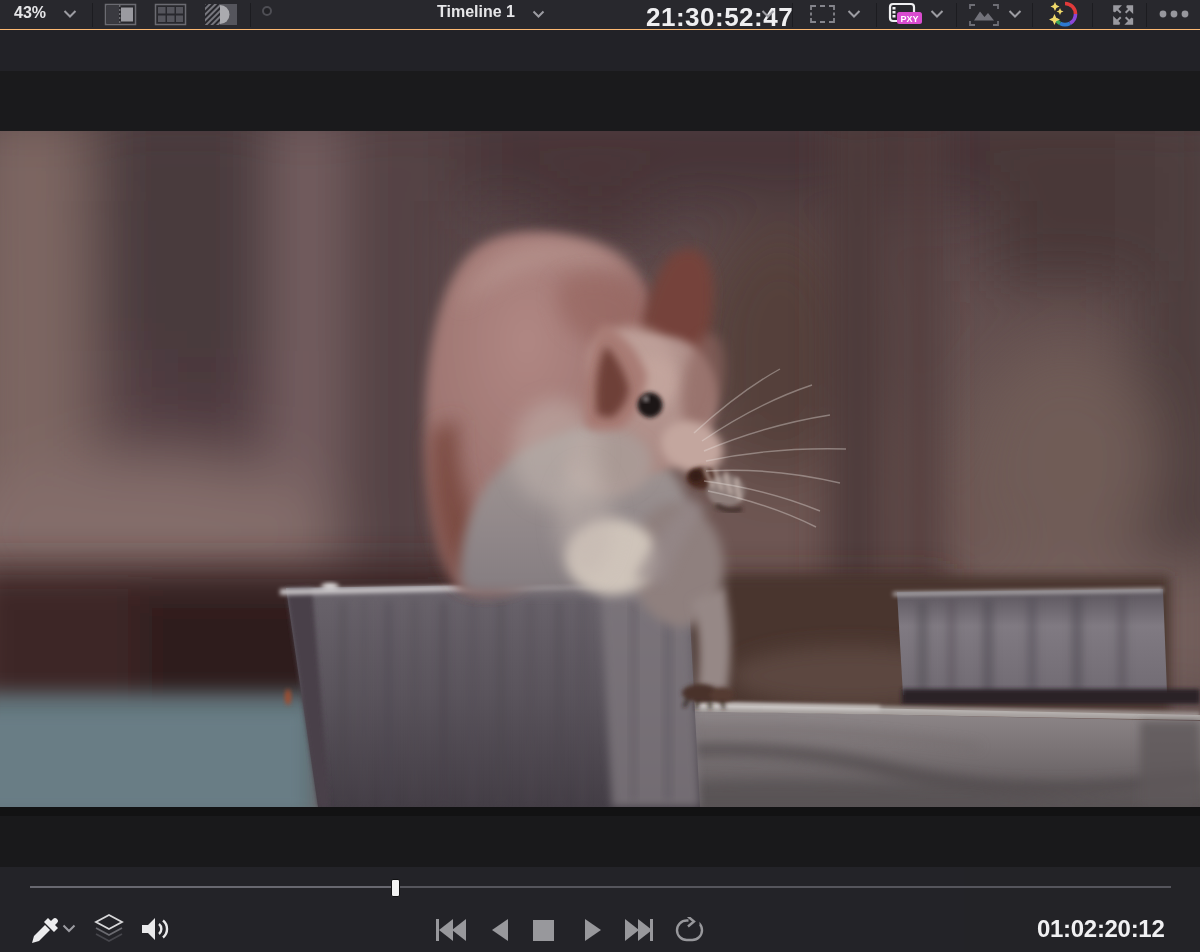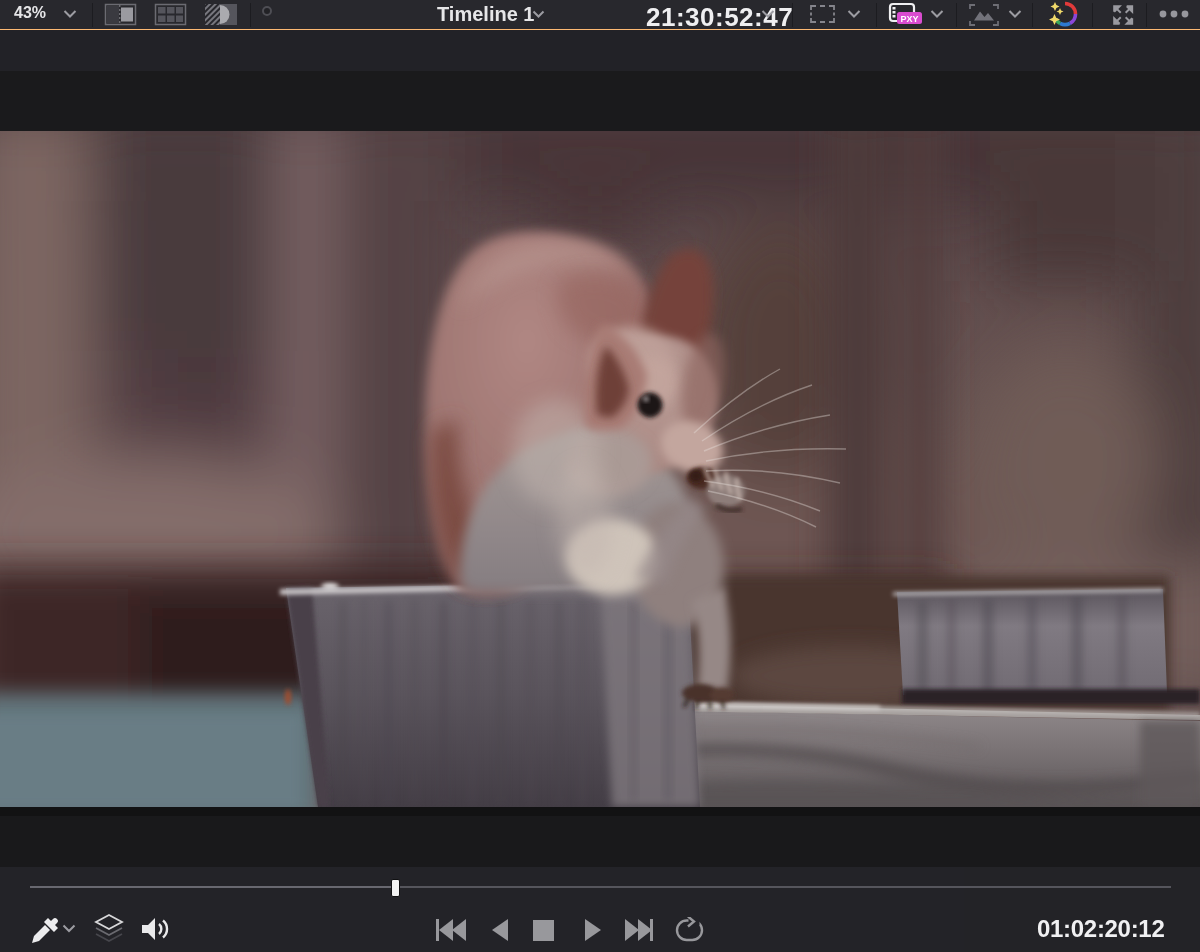--- a/index.html
+++ b/index.html
@@ -46,21 +46,21 @@
         </pattern>
       </defs>
     <rect x="1" y="1" width="15" height="21" fill="url(#hst)"></rect>
     <rect x="16" y="1" width="17" height="21" fill="#55555c"></rect>
     <path d="M16 2 A 9.5 9.5 0 0 1 16 21 Z" fill="#aaaaaf"></path>
   </svg>
   <div class="tdiv" style="left:250px;"></div>
   <svg class="abs" style="left:260px;top:4px;" width="14" height="14" viewBox="0 0 14 14">
       <circle cx="7" cy="7" r="4" fill="#222226" stroke="#4e4e54" stroke-width="2"></circle>
     </svg>
-  <div class="ttext" style="left:437px;top:3px;font-size:20px;">Timeline 1</div>
+  <div class="ttext" style="left:437px;top:3px;font-size:16px;">Timeline 1</div>
   <svg class="abs" style="left:531px;top:8px;" width="15" height="13" viewBox="0 0 15 13">
       <path d="M2.5 3.5 L7.5 8.5 L12.5 3.5" stroke="#9c9ca2" stroke-width="2" fill="none"></path>
     </svg>
   <div class="ttext" style="left:646px;top:2px;font-size:26px;letter-spacing:0.5px;color:#efeff1;">21:30:52:47</div>
   <svg class="abs" style="left:760px;top:7px;" width="16" height="14" viewBox="0 0 16 14">
       <path d="M2.5 4 L8 9.5 L13.5 4" stroke="#9c9ca2" stroke-width="2" fill="none"></path>
     </svg>
   <div class="tdiv" style="left:792px;"></div>
   <svg class="abs" style="left:809px;top:4px;" width="27" height="20" viewBox="0 0 27 20">
     <path d="M2 6 V2 H7 M20 2 H25 V6 M25 14 V18 H20 M7 18 H2 V14" stroke="#85858c" stroke-width="1.8" fill="none"></path>

